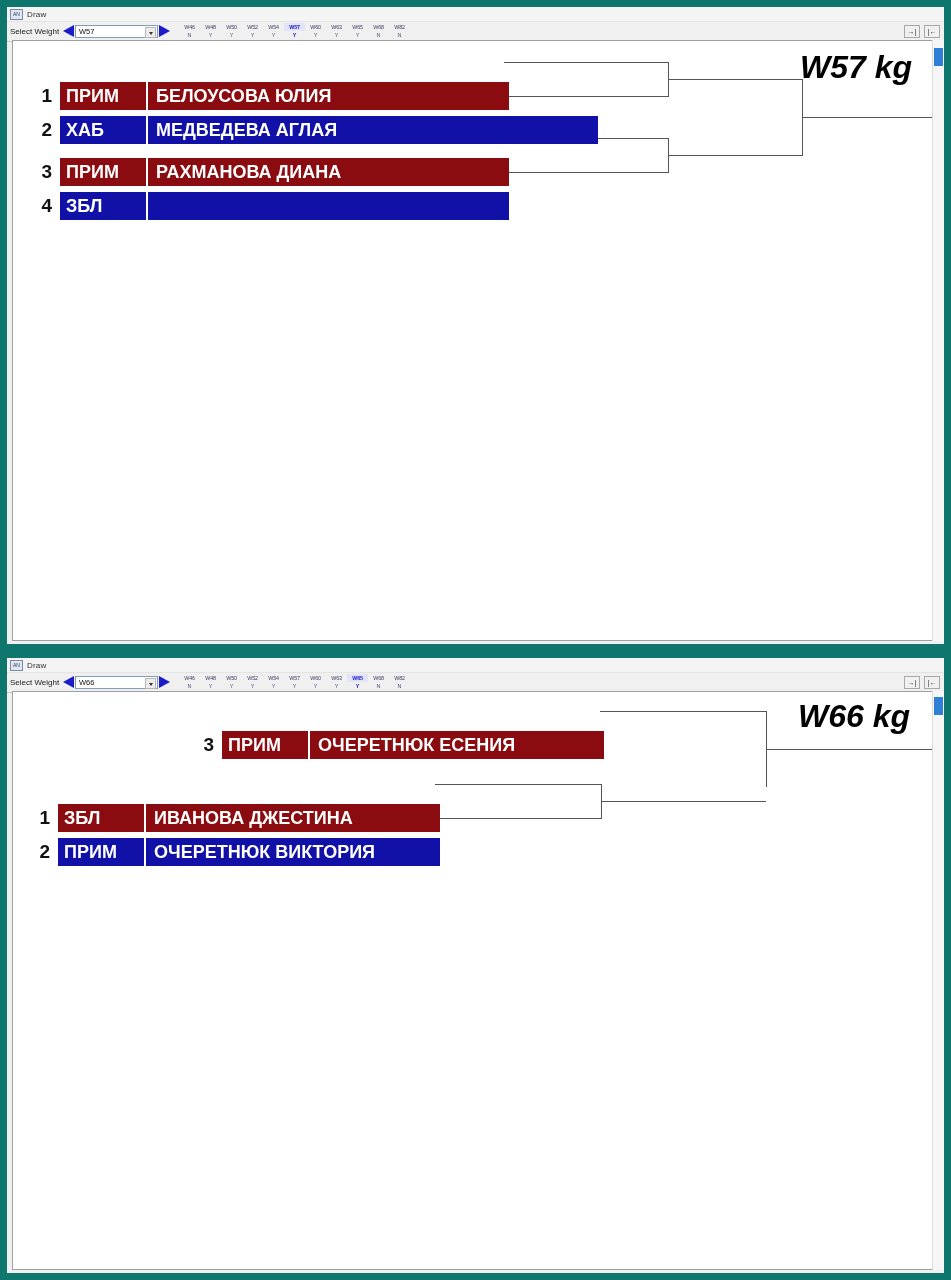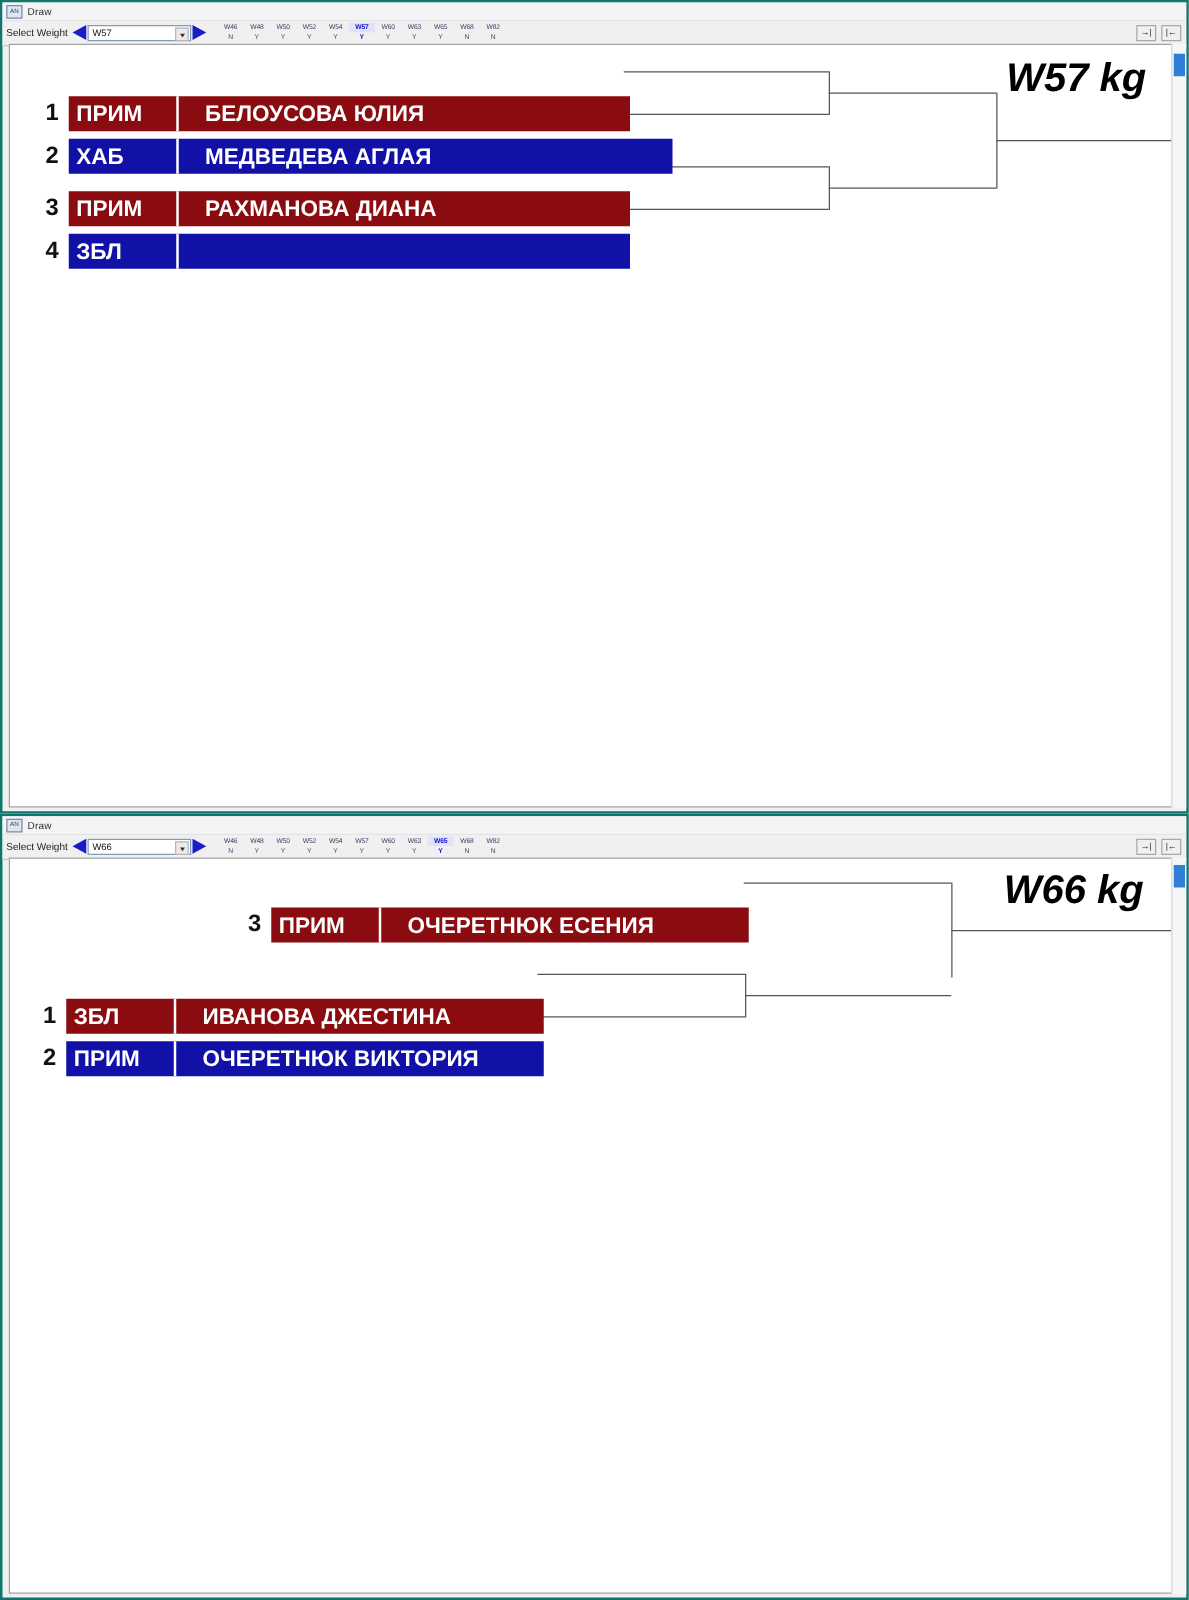--- a/index.html
+++ b/index.html
@@ -1,18 +1,18 @@
 <!DOCTYPE html>
 <html><head>
 <meta charset="utf-8">
 <style>
   html,body{margin:0;padding:0;background:#ffffff;}
   body{width:951px;height:1280px;overflow:hidden;font-family:"Liberation Sans",sans-serif;}
 
-  .window{position:absolute;left:0;background:#f0f0f0;border:2px solid #0f766e;box-sizing:border-box;}
+  .window{position:absolute;left:0;background:#f0f0f0;border:7px solid #0f766e;box-sizing:border-box;}
   .win1{top:0;width:951px;height:651px;}
   .win2{top:651px;width:951px;height:629px;}
 
   
   .titlebar{height:14px;background:#f4f4f4;display:flex;align-items:center;padding-left:3px;border-bottom:1px solid #e4e4e4;}
   .title-ico{width:11px;height:9px;background:#dfe6f2;border:1px solid #7b8ba5;font-size:5px;line-height:9px;color:#2a3c66;text-align:center;font-family:"Liberation Sans",sans-serif;margin-right:4px;}
   .title-txt{font-size:8px;color:#303030;letter-spacing:.2px;}
 
   
   .toolbar{height:19px;background:#f0f0f0;position:relative;border-bottom:1px solid #c9c9c9;}
@@ -44,21 +44,21 @@
 
   .vscroll{position:absolute;top:33px;bottom:3px;right:0px;width:11px;background:#f6f6f6;border-left:1px solid #dcdcdc;}
   .vthumb{position:absolute;left:1px;right:1px;top:0;height:18px;background:#2f7fd8;}
 
   
   .seed{position:absolute;font-size:19px;font-weight:bold;color:#111;text-align:right;width:22px;font-family:"Liberation Sans",sans-serif;}
   .entry{position:absolute;height:28px;display:flex;align-items:stretch;box-sizing:border-box;}
   .entry.red{background:#8a0c10;}
   .entry.blue{background:#1111a8;}
   .club{width:88px;color:#fff;font-size:18px;font-weight:bold;display:flex;align-items:center;padding-left:6px;box-sizing:border-box;border-right:2px solid #ffffff;font-family:"Liberation Sans",sans-serif;}
-  .nm{color:#fff;font-size:18px;font-weight:bold;display:flex;align-items:center;padding-left:21px;padding-right:8px;white-space:nowrap;font-family:"Liberation Sans",sans-serif;}
+  .nm{color:#fff;font-size:18px;font-weight:bold;display:flex;align-items:center;padding-left:8px;padding-right:8px;white-space:nowrap;font-family:"Liberation Sans",sans-serif;}
 
   .wtitle{position:absolute;font-size:32px;font-weight:bold;font-style:italic;color:#000;font-family:"Liberation Sans",sans-serif;}
 
   .ln{position:absolute;background:#555;}
   .lnh{height:1px;}
   .lnv{width:1px;}
 </style>
 </head>
 <body>
 
@@ -141,21 +141,21 @@
     <div class="ln lnh" style="left:655px;top:38px;width:134px;"></div>
     <div class="ln lnh" style="left:655px;top:114px;width:134px;"></div>
     <div class="ln lnv" style="left:789px;top:38px;height:77px;"></div>
     <div class="ln lnh" style="left:789px;top:76px;width:150px;"></div>
   <div class="seed" style="left: 17px; top: 44px;">1</div>
       <div class="entry red" style="left: 47px; top: 41px; width: 449px;">
         <div class="club">ПРИМ</div>
         <div class="nm">БЕЛОУСОВА ЮЛИЯ</div>
       </div>
       <div class="seed" style="left: 17px; top: 78px;">2</div>
-      <div class="entry blue" style="left: 47px; top: 75px; width: 483px;">
+      <div class="entry blue" style="left: 47px; top: 75px; width: 538px;">
         <div class="club">ХАБ</div>
         <div class="nm">МЕДВЕДЕВА АГЛАЯ</div>
       </div>
       <div class="seed" style="left: 17px; top: 120px;">3</div>
       <div class="entry red" style="left: 47px; top: 117px; width: 449px;">
         <div class="club">ПРИМ</div>
         <div class="nm">РАХМАНОВА ДИАНА</div>
       </div>
       <div class="seed" style="left: 17px; top: 154px;">4</div>
       <div class="entry blue" style="left: 47px; top: 151px; width: 449px;">

